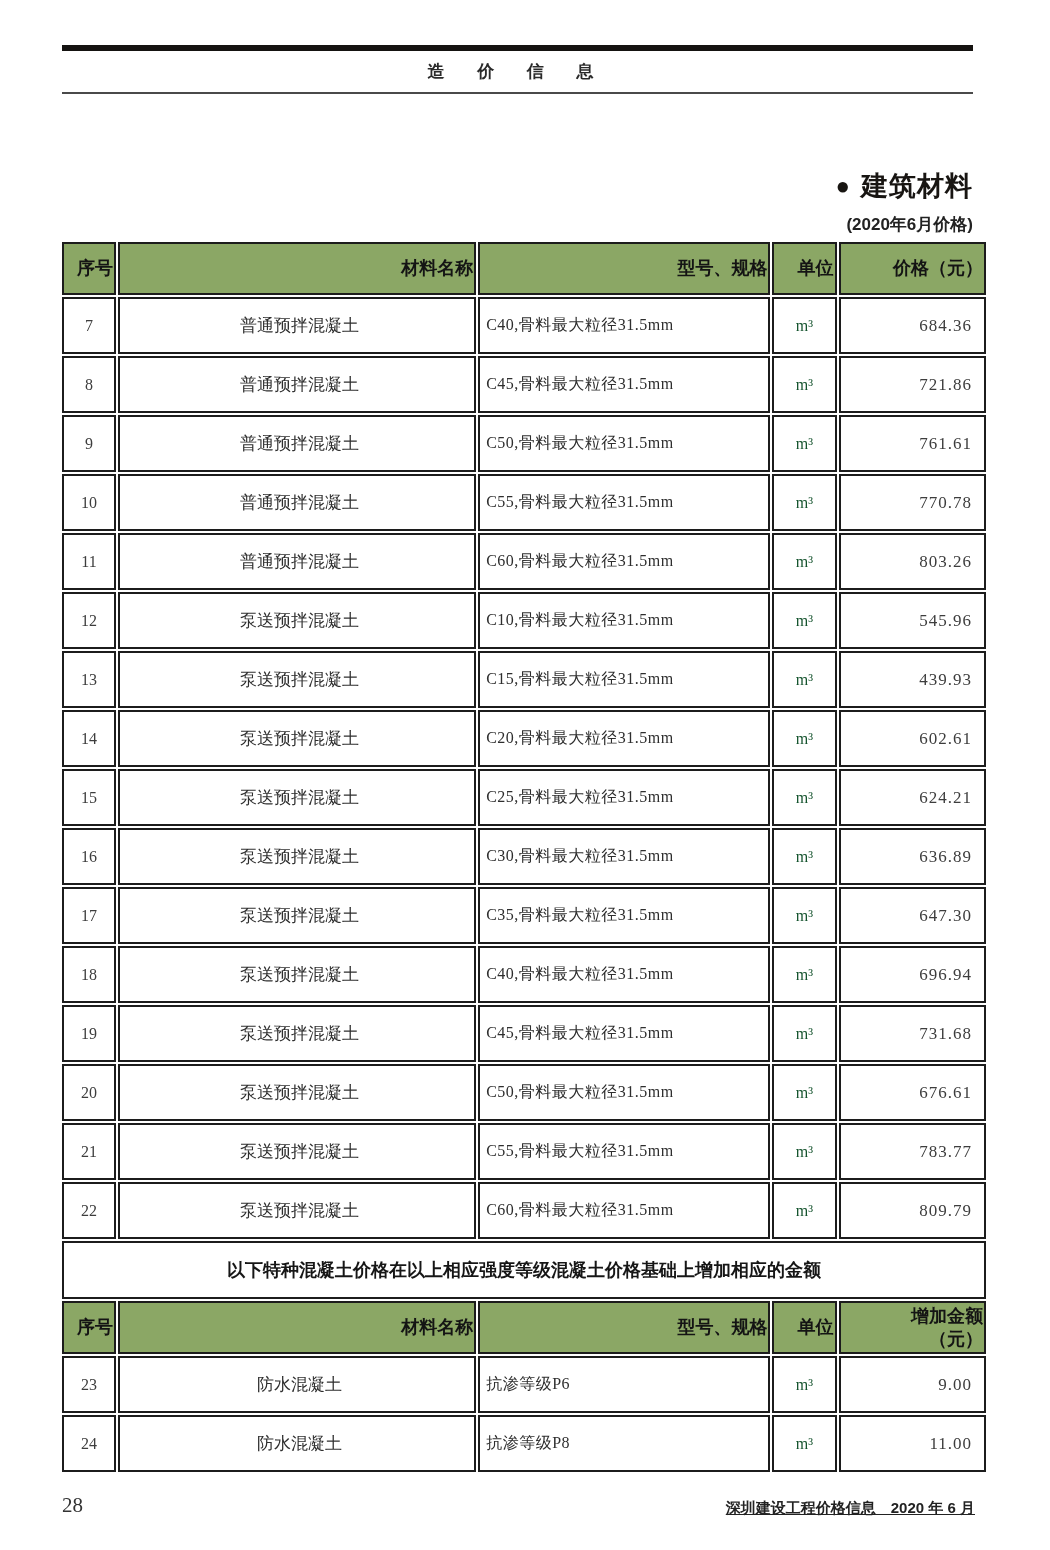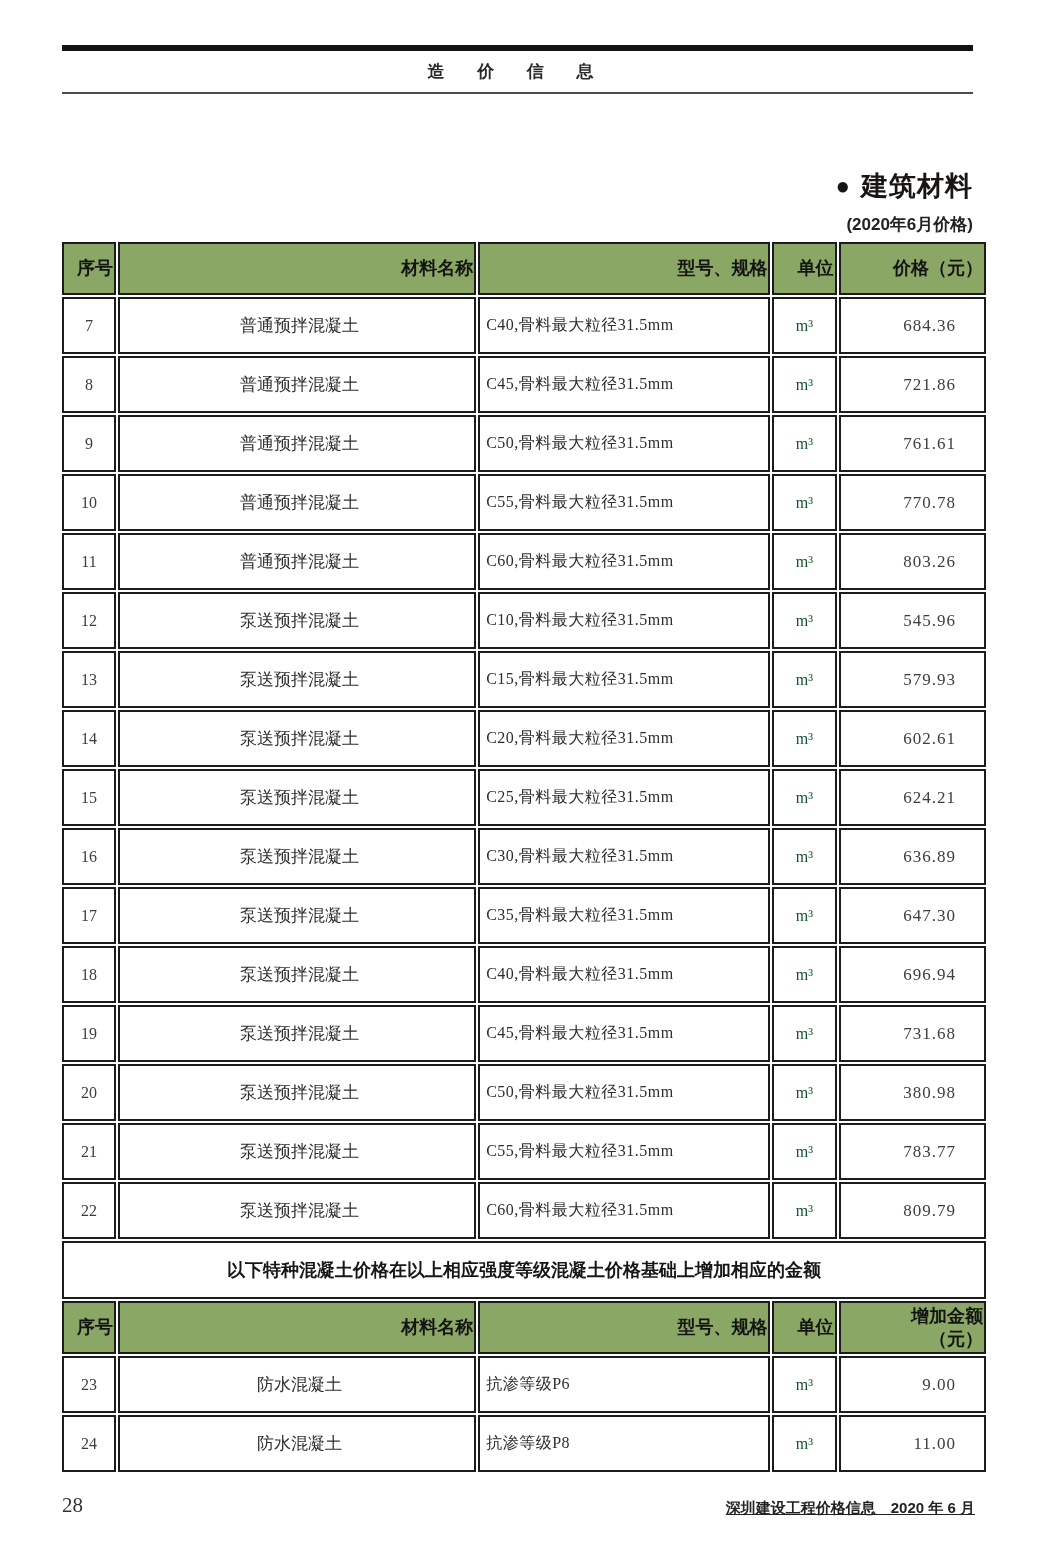--- a/index.html
+++ b/index.html
@@ -121,21 +121,21 @@
     letter-spacing: 0.5px;
   }
   td.c-unit {
     text-align: center;
     font-family: "Liberation Serif", "DejaVu Serif", serif;
     font-size: 16px;
     color: #14532d;
   }
   td.c-price {
     text-align: right;
-    padding-right: 28px;
+    padding-right: 12px;
     font-family: "Liberation Serif", "DejaVu Serif", serif;
     font-size: 17px;
     color: #3d3d3d;
     letter-spacing: 1px;
   }
   td.note-cell {
     text-align: center;
     font-size: 18px;
     font-weight: bold;
     color: #161616;
@@ -233,21 +233,21 @@
           <td class="c-name">泵送预拌混凝土</td>
           <td class="c-spec">C10,骨料最大粒径31.5mm</td>
           <td class="c-unit">m³</td>
           <td class="c-price">545.96</td>
         </tr>
         <tr>
           <td class="c-num">13</td>
           <td class="c-name">泵送预拌混凝土</td>
           <td class="c-spec">C15,骨料最大粒径31.5mm</td>
           <td class="c-unit">m³</td>
-          <td class="c-price">579.93</td>
+          <td class="c-price">439.93</td>
         </tr>
         <tr>
           <td class="c-num">14</td>
           <td class="c-name">泵送预拌混凝土</td>
           <td class="c-spec">C20,骨料最大粒径31.5mm</td>
           <td class="c-unit">m³</td>
           <td class="c-price">602.61</td>
         </tr>
         <tr>
           <td class="c-num">15</td>
@@ -282,21 +282,21 @@
           <td class="c-name">泵送预拌混凝土</td>
           <td class="c-spec">C45,骨料最大粒径31.5mm</td>
           <td class="c-unit">m³</td>
           <td class="c-price">731.68</td>
         </tr>
         <tr>
           <td class="c-num">20</td>
           <td class="c-name">泵送预拌混凝土</td>
           <td class="c-spec">C50,骨料最大粒径31.5mm</td>
           <td class="c-unit">m³</td>
-          <td class="c-price">380.98</td>
+          <td class="c-price">676.61</td>
         </tr>
         <tr>
           <td class="c-num">21</td>
           <td class="c-name">泵送预拌混凝土</td>
           <td class="c-spec">C55,骨料最大粒径31.5mm</td>
           <td class="c-unit">m³</td>
           <td class="c-price">783.77</td>
         </tr>
         <tr>
           <td class="c-num">22</td>

